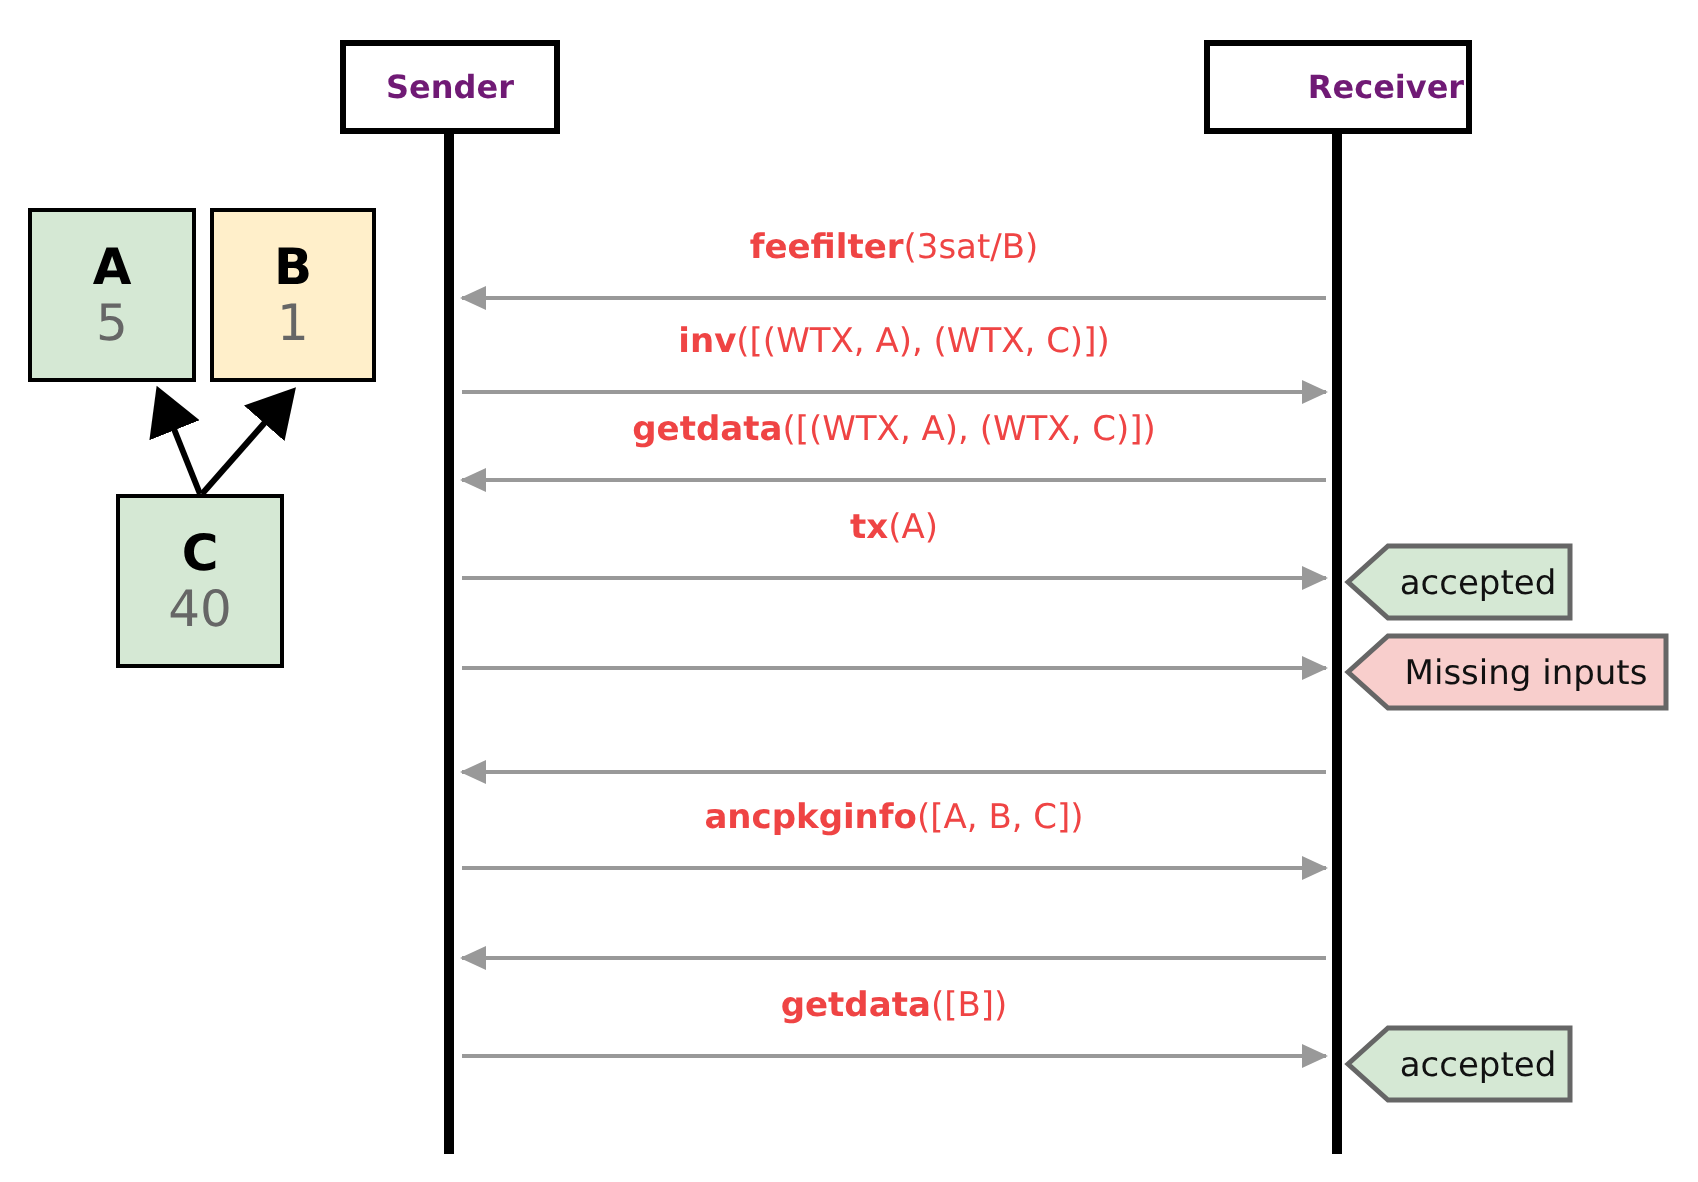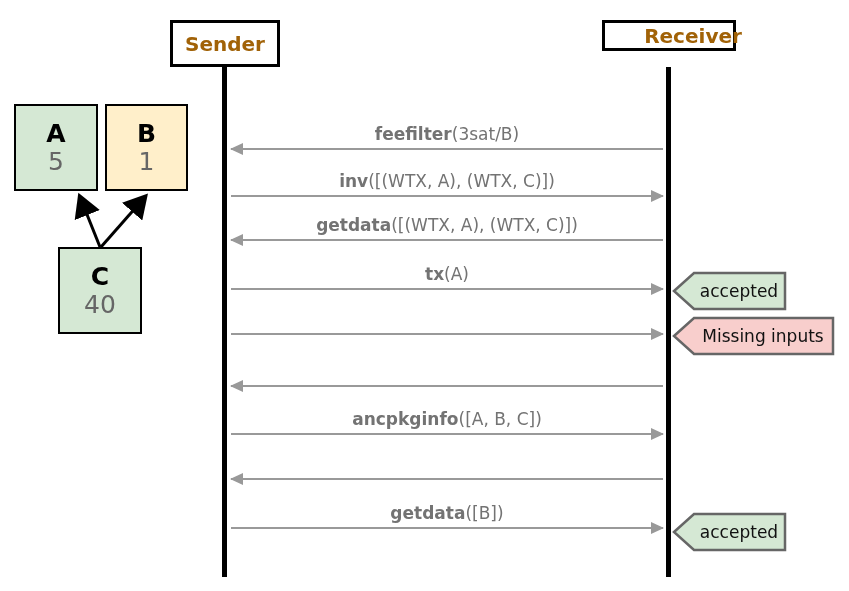--- a/index.html
+++ b/index.html
@@ -5,35 +5,35 @@
   html,body { margin:0; padding:0; background:#fff; }
   .canvas {
     position:relative; width:849px; height:591px; background:#ffffff;
     font-family:"DejaVu Sans","Liberation Sans",sans-serif; overflow:hidden;
   }
 
   
   .actor-box {
     position:absolute; border:3.5px solid #000; background:#fff;
     display:flex; align-items:center; justify-content:center;
-    font-weight:bold; font-size:20px; color:#a16207; box-sizing:border-box;text-align:right;
+    font-weight:bold; font-size:16px; color:#701a75; box-sizing:border-box;text-align:right;
   }
   .actor-sender   { left:170px; top:20px; width:110px; height:47px; }
-  .actor-receiver { left:602px; top:20px; width:134px; height:31px;padding-left:48px; }
+  .actor-receiver { left:602px; top:20px; width:134px; height:47px;padding-left:48px; }
 
   
   .lifeline { position:absolute; width:5px; background:#000; top:67px; height:510px; }
   .lifeline-sender   { left:222px; }
   .lifeline-receiver { left:666px; }
 
   
   .msg { position:absolute; left:231px; width:432px; height:31px; }
   .msg-label {
-    position:absolute; left:0; right:0; bottom:6px; text-align:center;
-    font-size:17px; color:#737373; white-space:nowrap;
+    position:absolute; left:0; right:0; bottom:16px; text-align:center;
+    font-size:17px; color:#ef4444; white-space:nowrap;
   }
   .msg-label .fname { font-weight:bold; }
   .msg-line { position:absolute; left:0; right:0; bottom:0; height:2px; background:#999; }
   .msg.right .msg-line::after {
     content:''; position:absolute; right:-1px; top:-5px; width:0; height:0;
     border-left:13px solid #999; border-top:6px solid transparent; border-bottom:6px solid transparent;
   }
   .msg.left .msg-line::before {
     content:''; position:absolute; left:-1px; top:-5px; width:0; height:0;
     border-right:13px solid #999; border-top:6px solid transparent; border-bottom:6px solid transparent;

